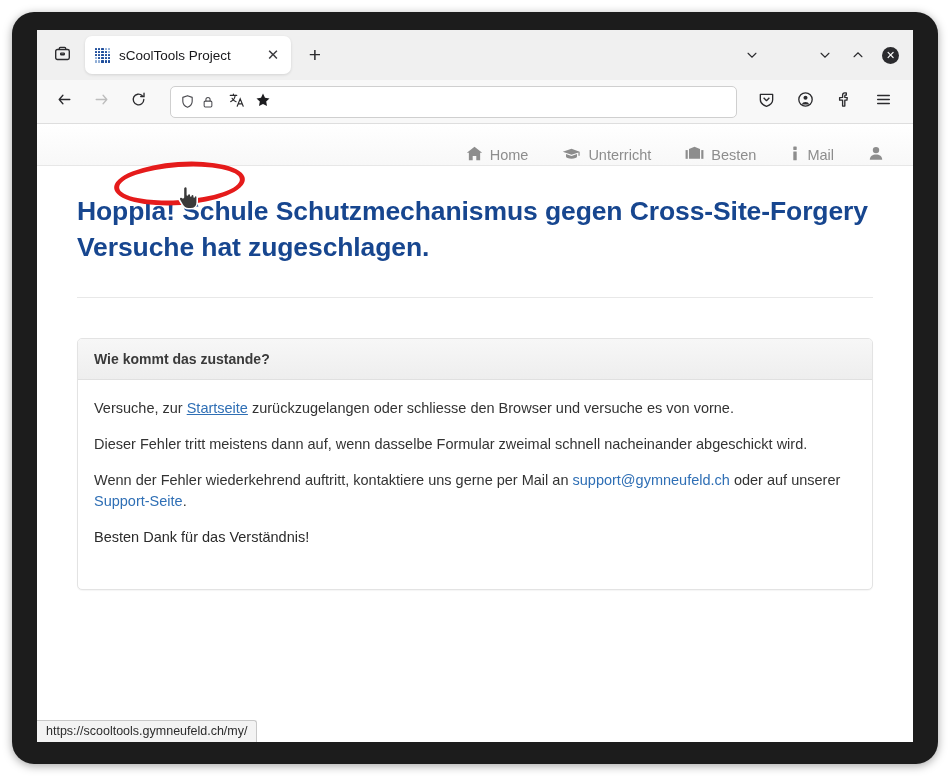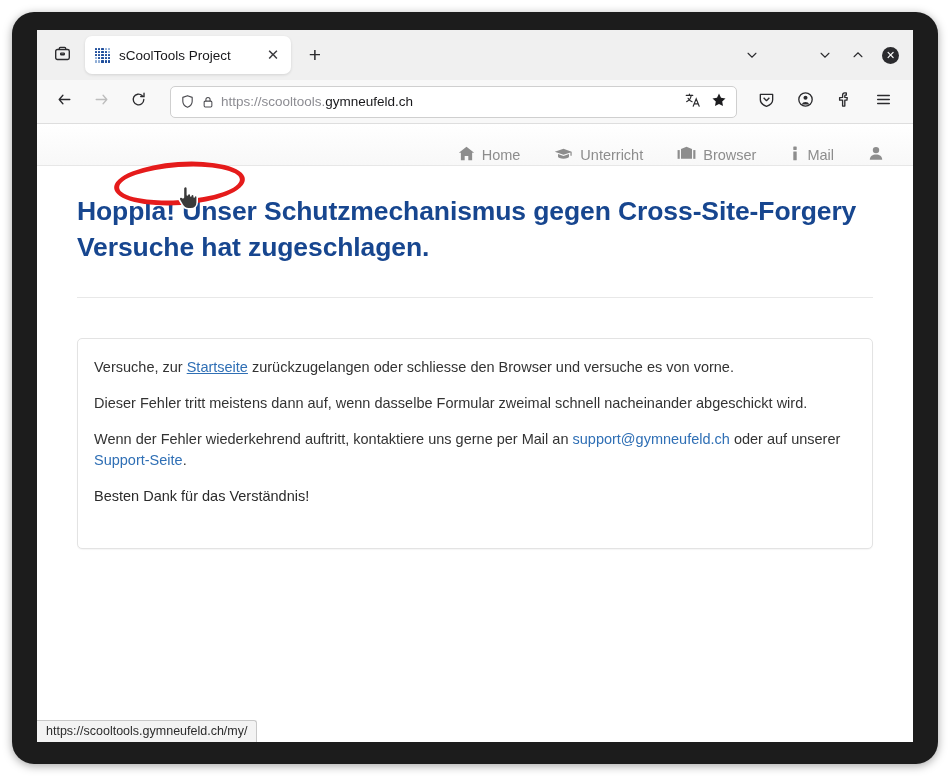--- a/index.html
+++ b/index.html
@@ -332,23 +332,20 @@
           <svg width="15" height="15" viewBox="0 0 16 16" fill="none" stroke="#4c4c51" stroke-width="1.2" stroke-linejoin="round">
             <path d="M8 1.8 13 3.6v4.1c0 3-2.1 5.4-5 6.5-2.9-1.1-5-3.5-5-6.5V3.6z"></path>
           </svg>
         </span>
         <span class="ub-icon">
           <svg width="14" height="14" viewBox="0 0 16 16" fill="none" stroke="#4c4c51" stroke-width="1.2">
             <rect x="3.6" y="7" width="8.8" height="6.6" rx="1.2"></rect>
             <path d="M5.6 7V5.2a2.4 2.4 0 0 1 4.8 0V7"></path>
           </svg>
         </span>
-        <span id="url-text">
-          <span class="dim">https://scooltools.</span><span>gymneufeld.ch</span>
-        </span>
         <span class="ub-right">
           <span>
             <svg width="16" height="16" viewBox="0 0 16 16" fill="none" stroke="#2b2b2e" stroke-width="1.15" stroke-linecap="round">
               <path d="M1.2 3.3h6.6M4.4 2.1v1.2"></path>
               <path d="M6.1 3.3c0 2.6-1.7 5.1-4.4 6.3"></path>
               <path d="M3.1 6.3c.9 1.7 2.5 2.9 4 3.4"></path>
               <path d="M8.2 14.2l3-7.4 3 7.4M9.4 11.8h3.7"></path>
             </svg>
           </span>
           <span>
@@ -418,21 +415,21 @@
         </div>
 
         <div class="site-nav-item">
           <span>
             <svg width="19" height="17" viewBox="0 0 20 16" fill="#8d8d8d">
               <rect x="0.6" y="4.4" width="2.3" height="9.2"></rect>
               <rect x="17.1" y="4.4" width="2.3" height="9.2"></rect>
               <path d="M4.2 13.6V3.2L10 0.9l5.8 2.3v10.4zM8.2 13.6V8.8h3.6v4.8z"></path>
             </svg>
           </span>
-          <span>Browser</span>
+          <span>Besten</span>
         </div>
 
         <div class="site-nav-item">
           <span>
             <svg width="10" height="17" viewBox="0 0 8 16" fill="#8d8d8d">
               <rect x="2.4" y="1.4" width="3.2" height="3.2" rx="0.4"></rect>
               <rect x="2.4" y="6" width="3.2" height="8.4" rx="0.4"></rect>
             </svg>
           </span>
           <span>Mail</span>
@@ -444,24 +441,25 @@
               <circle cx="8" cy="4.6" r="3.2"></circle>
               <path d="M1.8 14.2c0-3.4 2.8-5.2 6.2-5.2s6.2 1.8 6.2 5.2z"></path>
             </svg>
           </span>
           <span></span>
         </div>
       </div>
 
       <div id="content">
 
-        <h1 id="page-heading">Hoppla! Unser Schutzmechanismus gegen Cross-Site-Forgery Versuche hat zugeschlagen.</h1>
+        <h1 id="page-heading">Hoppla! Schule Schutzmechanismus gegen Cross-Site-Forgery Versuche hat zugeschlagen.</h1>
         <hr id="heading-rule">
 
         <div id="panel">
+          <div id="panel-head">Wie kommt das zustande?</div>
           <div id="panel-body">
 
             <p><span>Versuche, zur </span><a href="#" class="lnk ul">Startseite</a><span> zurückzugelangen oder schliesse den Browser und versuche es von vorne.</span></p>
 
             <p>Dieser Fehler tritt meistens dann auf, wenn dasselbe Formular zweimal schnell nacheinander abgeschickt wird.</p>
 
             <p><span>Wenn der Fehler wiederkehrend auftritt, kontaktiere uns gerne per Mail an </span><a href="#" class="lnk">support@gymneufeld.ch</a><span> oder auf unserer </span><a href="#" class="lnk">Support-Seite</a><span>.</span></p>
 
             <p class="strong">Besten Dank für das Verständnis!</p>
 

